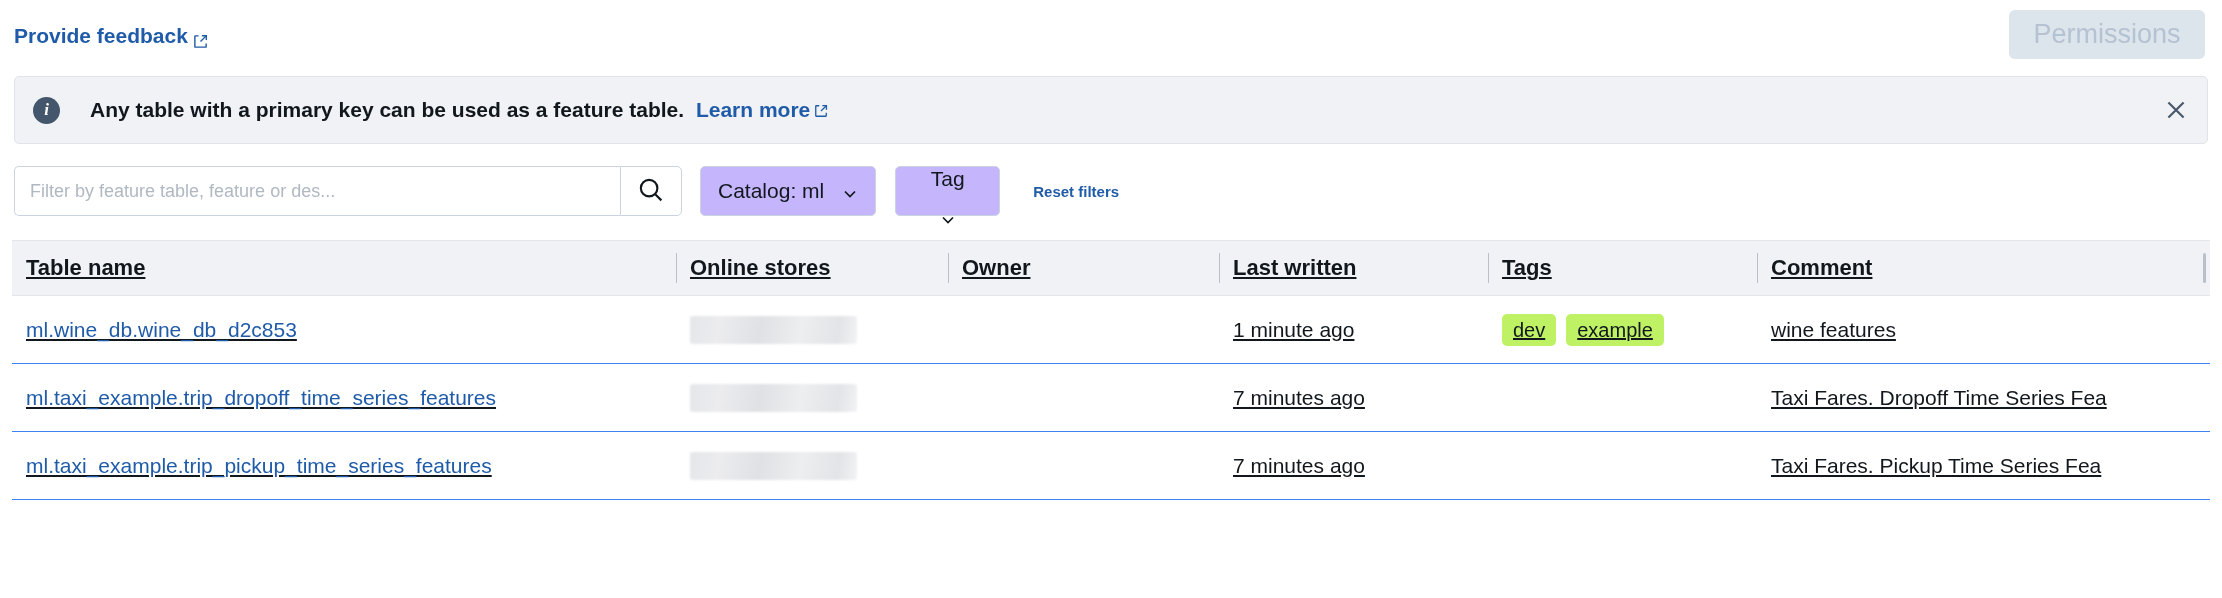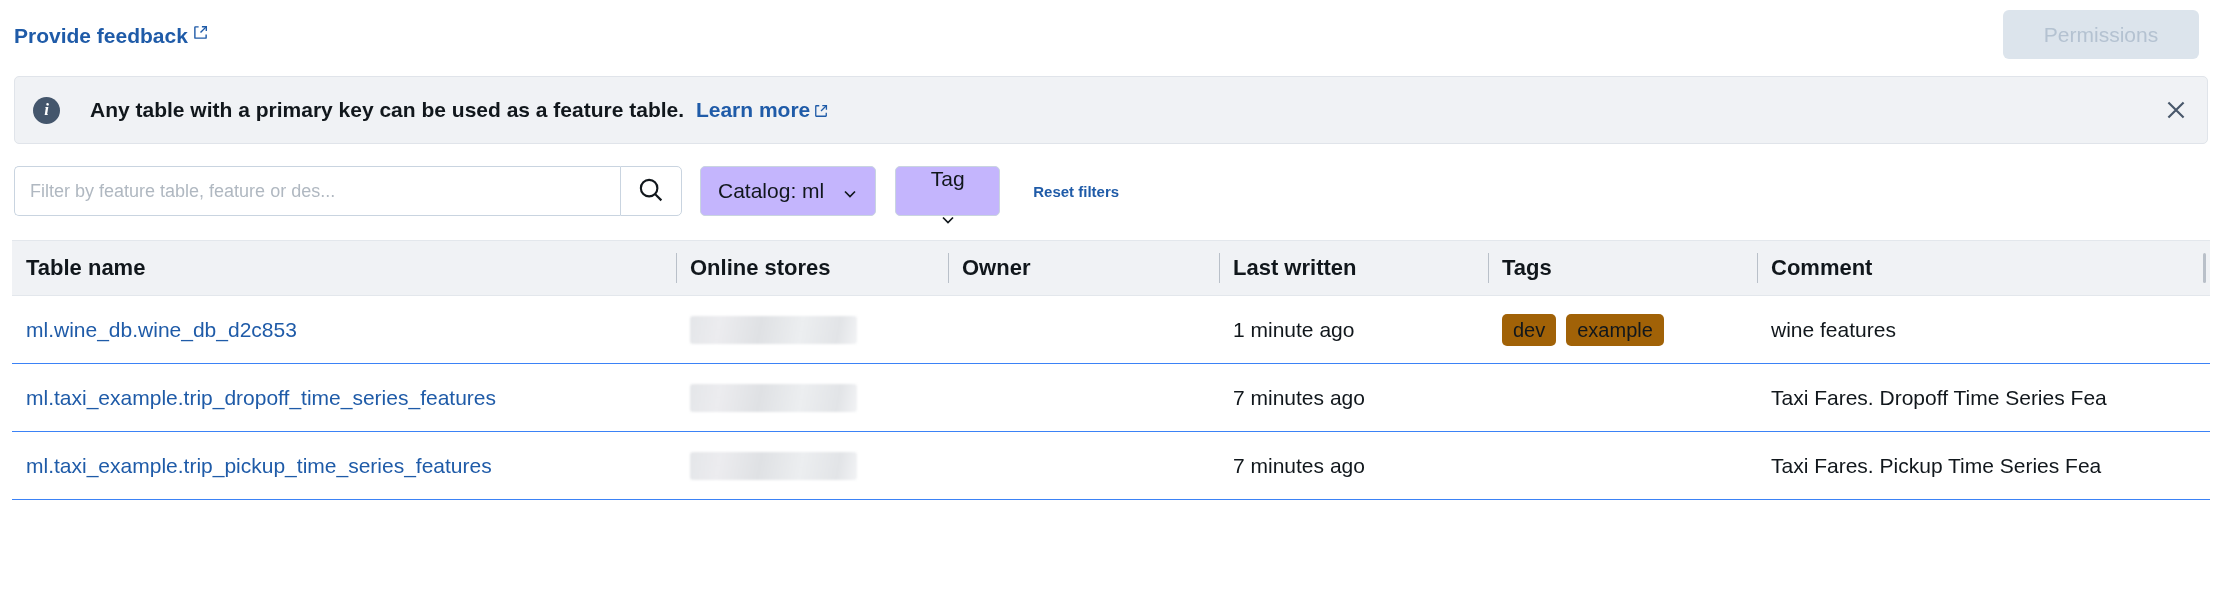--- a/index.html
+++ b/index.html
@@ -34,44 +34,44 @@
     letter-spacing: -0.4px;
     color: #11171c;
     line-height: 1;
   }
   .feedback-link {
     font-size: 21px;
     font-weight: bold;
     color: #1f5ba8;
     text-decoration: none;
     display: inline-flex;
-    align-items: flex-start;
+    align-items: flex-end;
     gap: 5px;
     cursor: pointer;
   }
   .ext-icon {
     display: inline-block;
     width: 15px; height: 15px;
     position: relative;
     top: 1px;
   }
   .ext-icon svg { display: block; }
 
   .permissions-btn {
     position: absolute;
-    right: 23px;
+    right: 17px;
     top: 10px;
     height: 49px;
     min-width: 196px;
     padding: 0 22px;
     background: #dce4ec;
     border: none;
     border-radius: 6px;
     color: #b4c2d1;
-    font-size: 21px;
+    font-size: 27px;
     font-family: "Liberation Sans", sans-serif;
     cursor: default;
     display: flex;
     align-items: center;
     justify-content: center;
   }
 
   
   .banner {
     margin: 4px 14px 0 14px;
@@ -203,20 +203,21 @@
   
   .table-wrap {
     margin: 24px 12px 0 12px;
     position: relative;
     overflow: hidden;
   }
   .t-row {
     display: flex;
     align-items: center;
     position: relative;
+    text-decoration: underline;
   }
   .t-head {
     height: 56px;
     background: #f0f2f5;
     border-top: 1px solid #e3e7ec;
     border-bottom: 1px solid #e3e7ec;
   }
   .t-head .t-cell {
     font-size: 22px;
     font-weight: bold;
@@ -272,21 +273,21 @@
     cursor: pointer;
   }
   .redacted {
     width: 167px;
     height: 28px;
     border-radius: 3px;
     background: linear-gradient(100deg,#e4e6e9 0%,#ececef 18%,#dfe1e4 42%,#eceef0 66%,#e2e4e7 88%,#f2f3f5 100%);
     filter: blur(1.2px);
   }
   .tag-pill {
-    background: #a16207;
+    background: #bef264;
     border-radius: 5px;
     padding: 5px 11px;
     font-size: 20px;
     color: #11171c;
     line-height: 1.1;
     white-space: nowrap;
   }
 </style>
 </head>
 <body>

